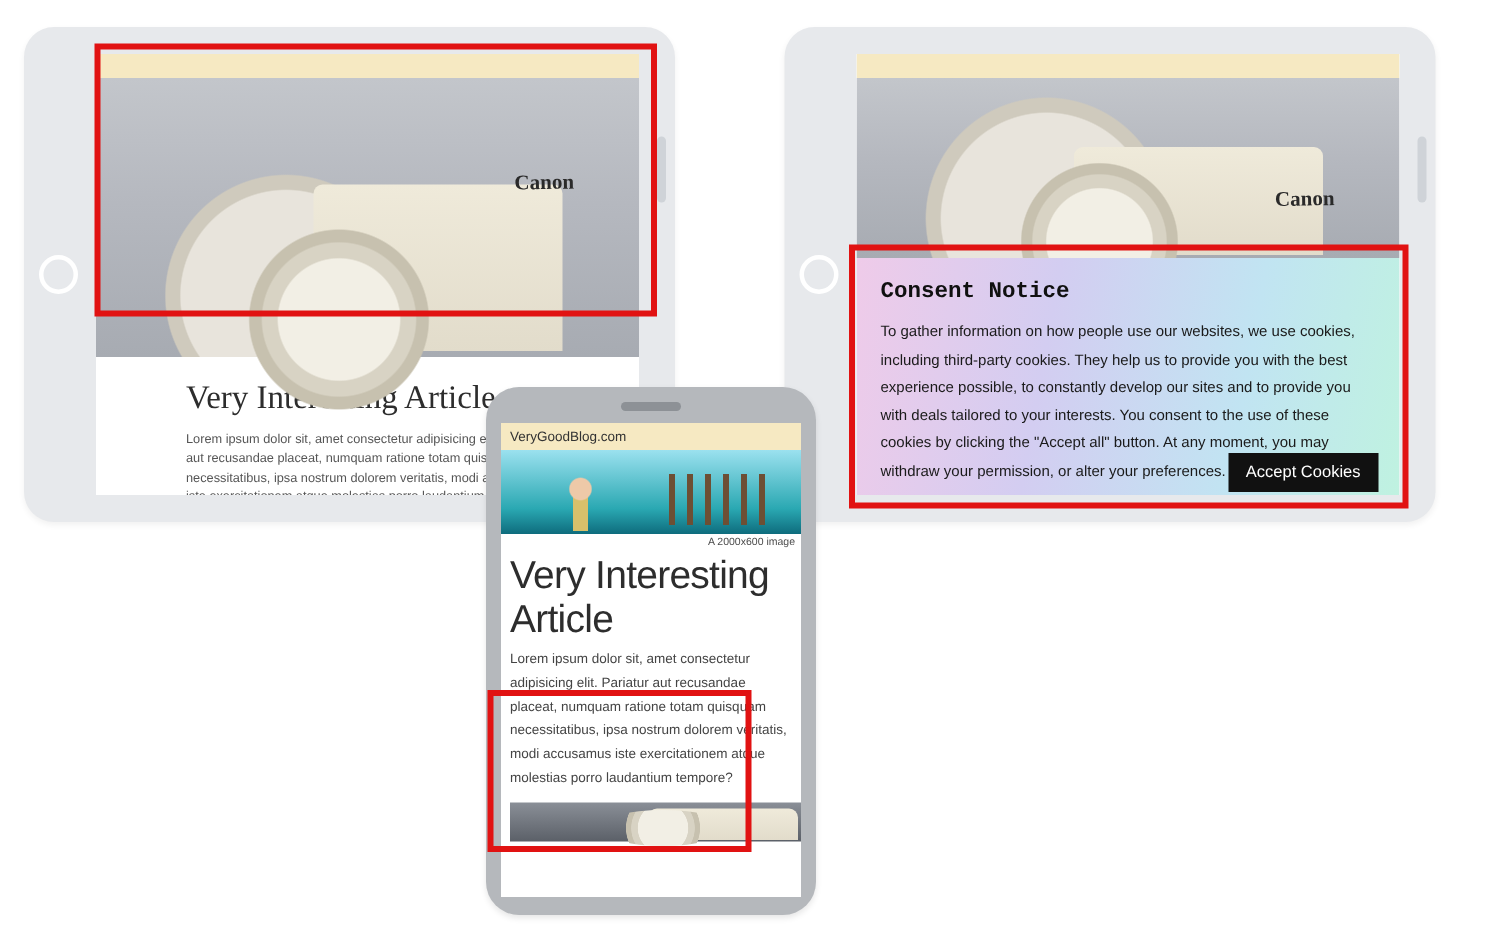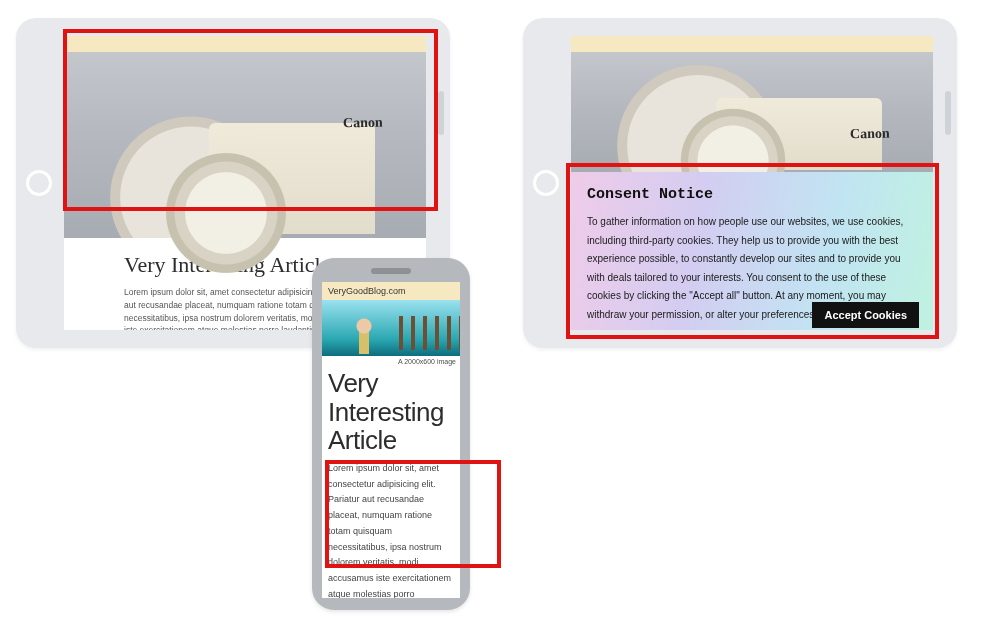--- a/index.html
+++ b/index.html
@@ -152,21 +152,21 @@
     padding: 14px 16px 16px;
     background: linear-gradient(100deg, #efcbe9 0%, #d3cdf1 35%, #c1e4f2 70%, #bff2e0 100%);
     min-height: 168px;
   }
   .rt-h      { font-size: 15px; font-weight: 800; color: #101010; margin-bottom: 10px; font-family: Liberation Mono, monospace; }
   .rt-p      { font-size: 10px; line-height: 1.85; color: #1a1a1a; max-width: 96%; }
   .rt-btn {
     position: absolute;
     right: 14px; bottom: 12px;
     background: #111; color: #fff;
-    font-size: 11px; font-weight: 700;
+    font-size: 11px; font-weight: 400;
     padding: 7px 12px;
     border: none;
     cursor: pointer;
   }
 </style>
 </head>
 <body>
 
 <div class="tablet" style="left:16px; top:18px; width:434px; height:330px;">
   <div class="home-btn-left"></div>
@@ -195,21 +195,21 @@
     </div>
     <div class="rt-notice">
       <h3 class="rt-h">Consent Notice</h3>
       <p class="rt-p">To gather information on how people use our websites, we use cookies, including third-party cookies. They help us to provide you with the best experience possible, to constantly develop our sites and to provide you with deals tailored to your interests. You consent to the use of these cookies by clicking the "Accept all" button. At any moment, you may withdraw your permission, or alter your preferences.</p>
       <button class="rt-btn">Accept Cookies</button>
     </div>
   </div>
 </div>
 <div class="red-box" style="left:566px; top:163px; width:373px; height:176px;"></div>
 
-<div class="phone" style="left:312px; top:258px; width:158px; height:352px;">
+<div class="phone" style="left:324px; top:258px; width:220px; height:352px;">
   <div class="speaker"></div>
   <div class="screen">
     <div class="ph-topbar">VeryGoodBlog.com</div>
     <div class="hero-beach"></div>
     <div class="ph-cap">A 2000x600 image</div>
     <h2 class="ph-title">Very Interesting Article</h2>
     <p class="ph-para">Lorem ipsum dolor sit, amet consectetur adipisicing elit. Pariatur aut recusandae placeat, numquam ratione totam quisquam necessitatibus, ipsa nostrum dolorem veritatis, modi accusamus iste exercitationem atque molestias porro laudantium tempore?</p>
     <div class="ph-subimg hero-camera small"></div>
   </div>
 </div>

